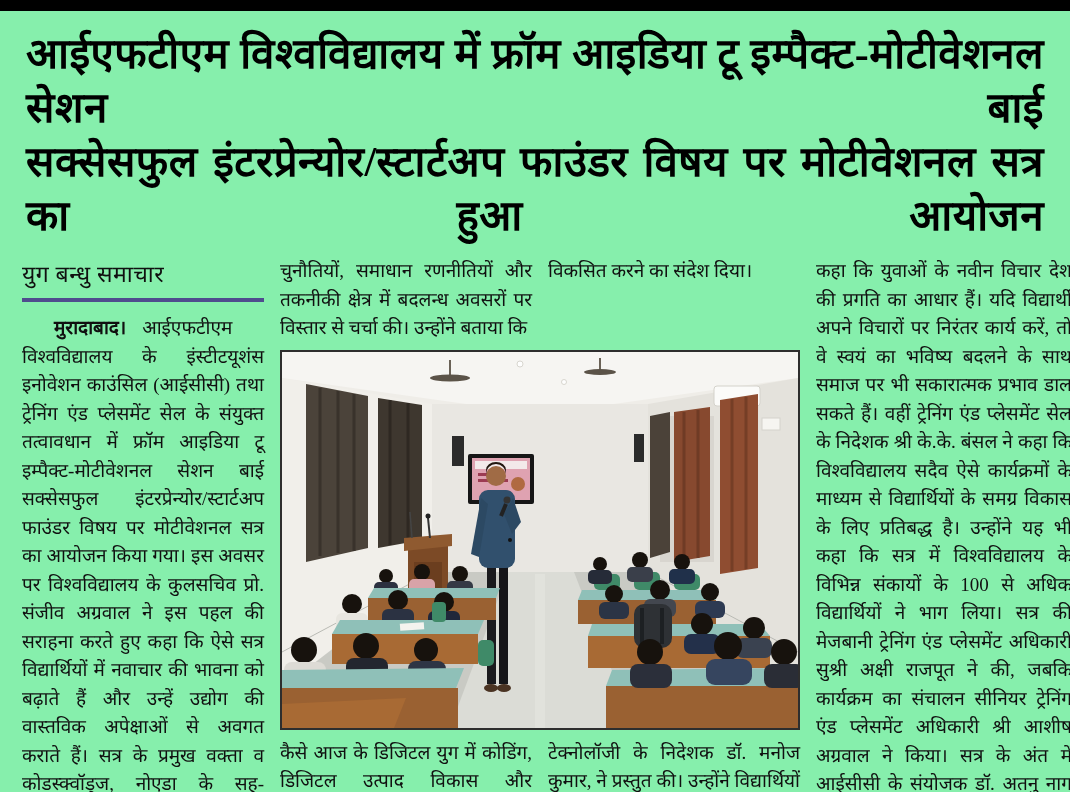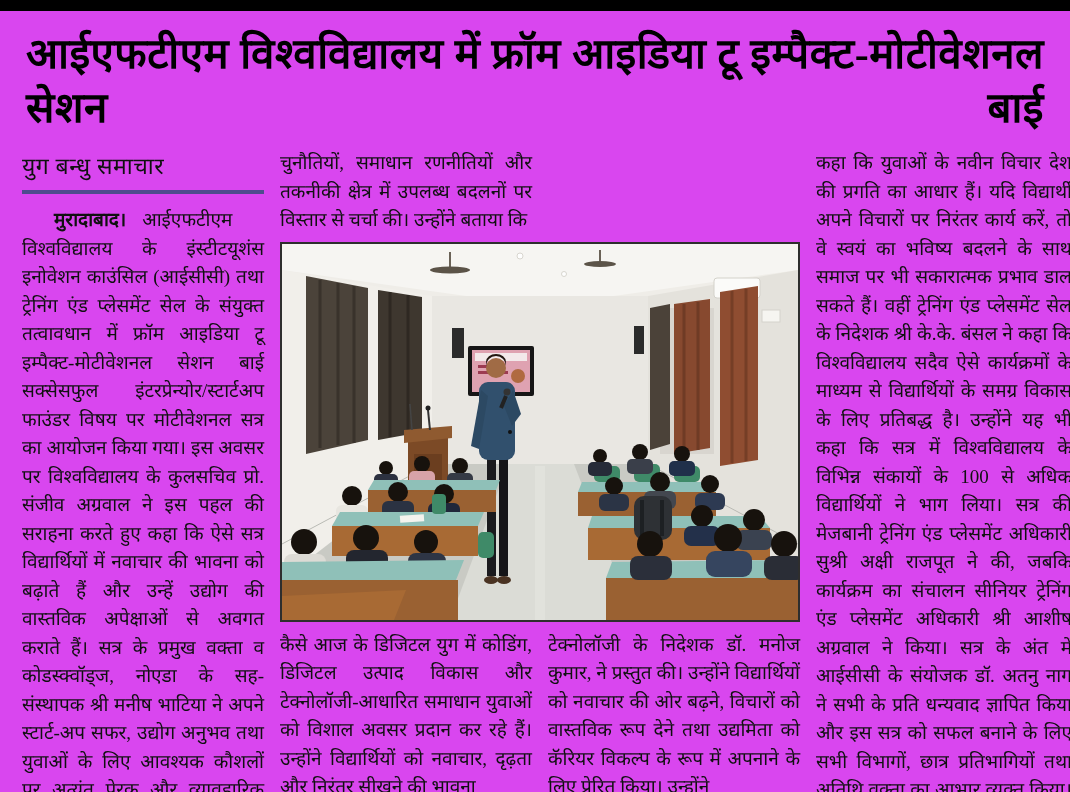--- a/index.html
+++ b/index.html
@@ -1,19 +1,19 @@
 <!DOCTYPE html>
 <html lang="hi"><head>
 <meta charset="utf-8">
 <style>
   html,body{margin:0;padding:0;}
   .page{
     position:relative;
     width:1070px;height:792px;
-    background:#d946ef;
+    background:#86efac;
     overflow:hidden;
     font-family:"Liberation Serif","DejaVu Serif",serif;
     color:#101010;
   }
   .top-bar{height:11px;width:100%;background:#000;}
   .headline{
     margin:16px 26px 4px 26px;
     font-weight:700;color:#000;
   }
   .hl-line{
@@ -51,36 +51,38 @@
 </style>
 </head>
 <body>
 
 <div class="page">
 
   <div class="top-bar"></div>
 
   <div class="headline">
     <div class="hl-line">आईएफटीएम विश्वविद्यालय में फ्रॉम आइडिया टू इम्पैक्ट-मोटीवेशनल सेशन बाई</div>
+    <div class="hl-line">सक्सेसफुल इंटरप्रेन्योर/स्टार्टअप फाउंडर विषय पर मोटीवेशनल सत्र का हुआ आयोजन</div>
   </div>
 
   <div class="content">
 
     <div class="col1">
       <span class="byline-text">युग बन्धु समाचार</span>
       <div class="byline-rule"></div>
       <p class="body indent"><span class="dateline">मुरादाबाद।</span><span>आईएफटीएम विश्वविद्यालय के इंस्टीटयूशंस इनोवेशन काउंसिल (आईसीसी) तथा ट्रेनिंग एंड प्लेसमेंट सेल के संयुक्त तत्वावधान में फ्रॉम आइडिया टू इम्पैक्ट-मोटीवेशनल सेशन बाई सक्सेसफुल इंटरप्रेन्योर/स्टार्टअप फाउंडर विषय पर मोटीवेशनल सत्र का आयोजन किया गया। इस अवसर पर विश्वविद्यालय के कुलसचिव प्रो. संजीव अग्रवाल ने इस पहल की सराहना करते हुए कहा कि ऐसे सत्र विद्यार्थियों में नवाचार की भावना को बढ़ाते हैं और उन्हें उद्योग की वास्तविक अपेक्षाओं से अवगत कराते हैं। सत्र के प्रमुख वक्ता व कोडस्क्वॉड्ज, नोएडा के सह-संस्थापक श्री मनीष भाटिया ने अपने स्टार्ट-अप सफर, उद्योग अनुभव तथा युवाओं के लिए आवश्यक कौशलों पर अत्यंत प्रेरक और व्यावहारिक विचार साझा किए। श्री भाटिया ने कोड स्क्वॉड्जकी स्थापना की कहानी,</span></p>
     </div>
 
     <div class="mid">
       <div class="mid-top">
         <div>
-          <p class="body">चुनौतियों, समाधान रणनीतियों और तकनीकी क्षेत्र में उपलब्ध बदलनों पर विस्तार से चर्चा की। उन्होंने बताया कि</p>
-        </div>
-        <div>
+          <p class="body">चुनौतियों, समाधान रणनीतियों और तकनीकी क्षेत्र में बदलन्ध अवसरों पर विस्तार से चर्चा की। उन्होंने बताया कि</p>
+        </div>
+        <div>
+          <p class="body">विकसित करने का संदेश दिया।</p>
         </div>
       </div>
 
       <div class="photo-frame">
         <svg width="516" height="376" viewBox="0 0 516 376" xmlns="http://www.w3.org/2000/svg">
 
           <rect width="516" height="376" fill="#efede8"></rect>
           <polygon points="0,0 516,0 516,26 332,52 184,52 0,26" fill="#f6f5f2"></polygon>
           <rect x="150" y="52" width="216" height="168" fill="#e9e7e2"></rect>
           <polygon points="0,26 150,52 150,220 0,336" fill="#f1efea"></polygon>

